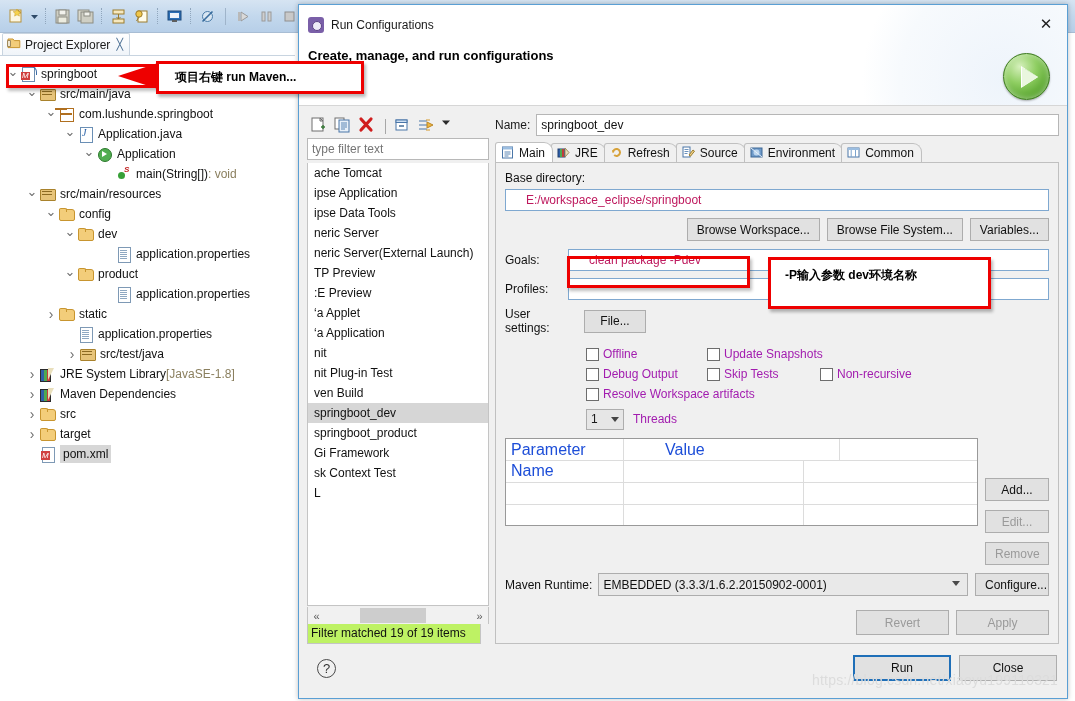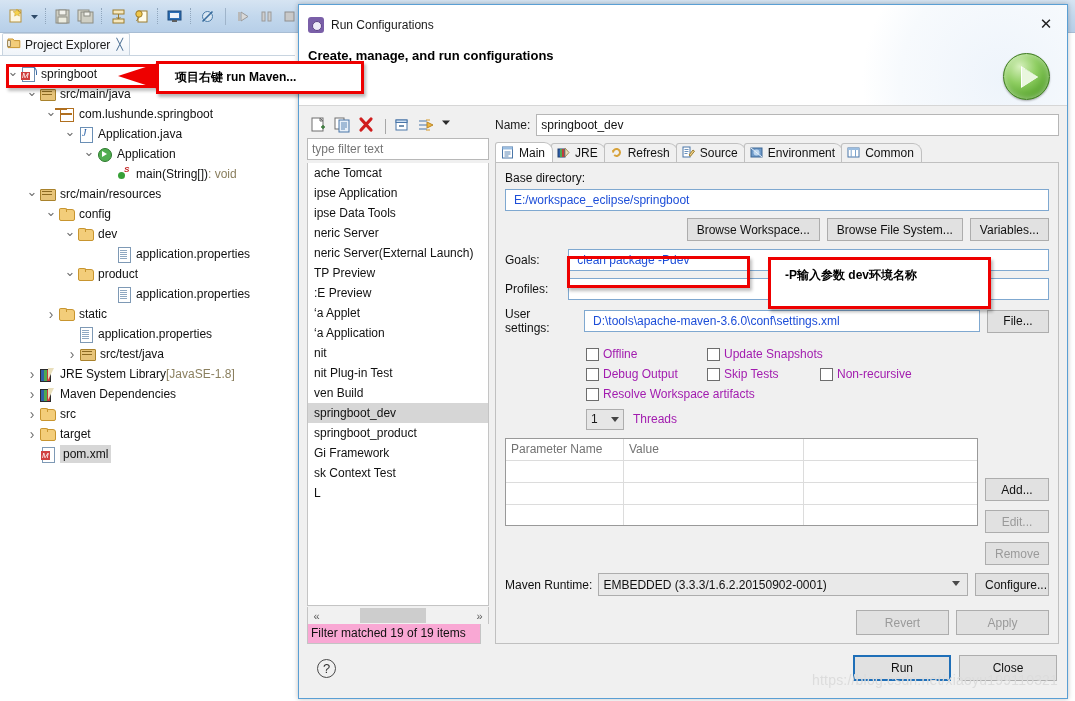--- a/index.html
+++ b/index.html
@@ -260,21 +260,21 @@
   }
   .hsb-btn { width:17px; height:15px; display:flex; align-items:center; justify-content:center;
     color:#5a5a5a; font-size:11px; background:#f1f1f1; }
   #hsb-thumb { height:15px; background:#cdcdcd; flex:none; }
   #hsb-track-l { flex:none; background:#f1f1f1; height:15px; }
   #hsb-track-r { flex:1; background:#f1f1f1; height:15px; }
   #lp-status {
     position:absolute; left:0; right:8px; bottom:0; height:20px;
     border:1px solid #c4c4c4; border-top:none;
     font-size:12px; color:#111; line-height:19px; padding-left:3px;
-    background:#f9a8d4; overflow:hidden; white-space:nowrap;
+    background:#bef264; overflow:hidden; white-space:nowrap;
   }
 
   
   #rp { position:absolute; left:196px; right:8px; top:8px; bottom:54px; }
   #name-row { display:flex; align-items:center; height:22px; }
   #name-label { font-size:12px; margin-right:6px; }
   #name-input {
     flex:1; height:22px; border:1px solid #b6b6b6; background:#ffffff;
     font-family:"Liberation Sans", sans-serif; font-size:12px; color:#111;
     padding:0 4px; outline:none;
@@ -290,40 +290,40 @@
   }
   .tab.active { background:#ffffff; z-index:3; height:20px; }
   .tabicon { width:14px; height:14px; position:relative; display:block; }
   #tabpage {
     position:absolute; left:0; right:0; top:48px; bottom:0;
     border:1px solid #c0c0c0; background:#f0f0f0; padding:8px 9px 8px 9px;
   }
   .fld-label { font-size:12px; color:#111; }
   .txt {
     height:22px; border:1px solid #7fa8d0; background:#ffffff;
-    font-family:"Liberation Sans", sans-serif; font-size:12px; color:#1d4ed8;
-    padding:0 8px; outline:none; width:100%;
+    font-family:"Liberation Sans", sans-serif; font-size:12px; color:#be185d;
+    padding:0 20px; outline:none; width:100%;
   }
   .btn {
     height:23px; border:1px solid #adadad; background:#e1e1e1;
     font-family:"Liberation Sans", sans-serif; font-size:12px; color:#111;
     padding:0 9px; cursor:default;
   }
   .btn.dim { color:#9a9a9a; }
   .row { display:flex; align-items:center; }
   .cbx {
     width:13px; height:13px; border:1px solid #6d6d6d; background:#ffffff;
     display:inline-block; margin-right:4px; flex:none;
   }
   .cblabel { font-size:12px; color:#a21caf; margin-right:18px; white-space:nowrap; }
   
   #ptable {
     border:1px solid #999999; background:#ffffff; height:88px; overflow:hidden;
   }
-  #ptable .hdr { display:flex; height:21px; font-size:12px; color:#737373; }
+  #ptable .hdr { display:flex; height:21px; font-size:16px; color:#1d4ed8;gap:36px; }
   #ptable .hdr div { padding-left:5px; line-height:21px; }
   #ptable .c1 { width:118px; border-right:1px solid #dcdcdc; }
   #ptable .c2 { width:180px; border-right:1px solid #dcdcdc; }
   #ptable .c3 { flex:1; }
   #ptable .rowline { display:flex; height:22px; border-top:1px solid #dcdcdc; }
   #mr-row { display:flex; align-items:center; margin-top:8px; }
   #mr-select {
     flex:1; height:23px; border:1px solid #adadad; background:#e9e9e9;
     font-family:"Liberation Sans", sans-serif; font-size:12px; color:#111;
     padding:0 4px; appearance:none; -webkit-appearance:none;
@@ -803,21 +803,20 @@
             <input class="txt" type="text" value="clean package -Pdev" style="">
           </div>
 
           <div class="row" style="margin-top:7px;">
             <div class="fld-label" style="width:72px">Profiles:</div>
             <input class="txt" type="text" value="" style="">
           </div>
 
           <div class="row" style="margin-top:7px; gap:7px;">
             <div class="fld-label" style="width:72px">User settings:</div>
-            <input class="txt" type="text" style="flex: 1 1 0%;" value="D:\tools\apache-maven-3.6.0\conf\settings.xml">
             <button class="btn" style="width:62px">File...</button>
           </div>
 
           <div style="margin-top:9px; padding-left:81px;">
             <div class="row" style="height:20px;">
               <span class="cbx"></span>
               <span class="cblabel" style="width:86px">Offline</span>
               <span class="cbx"></span>
               <span class="cblabel">Update Snapshots</span>
             </div>

